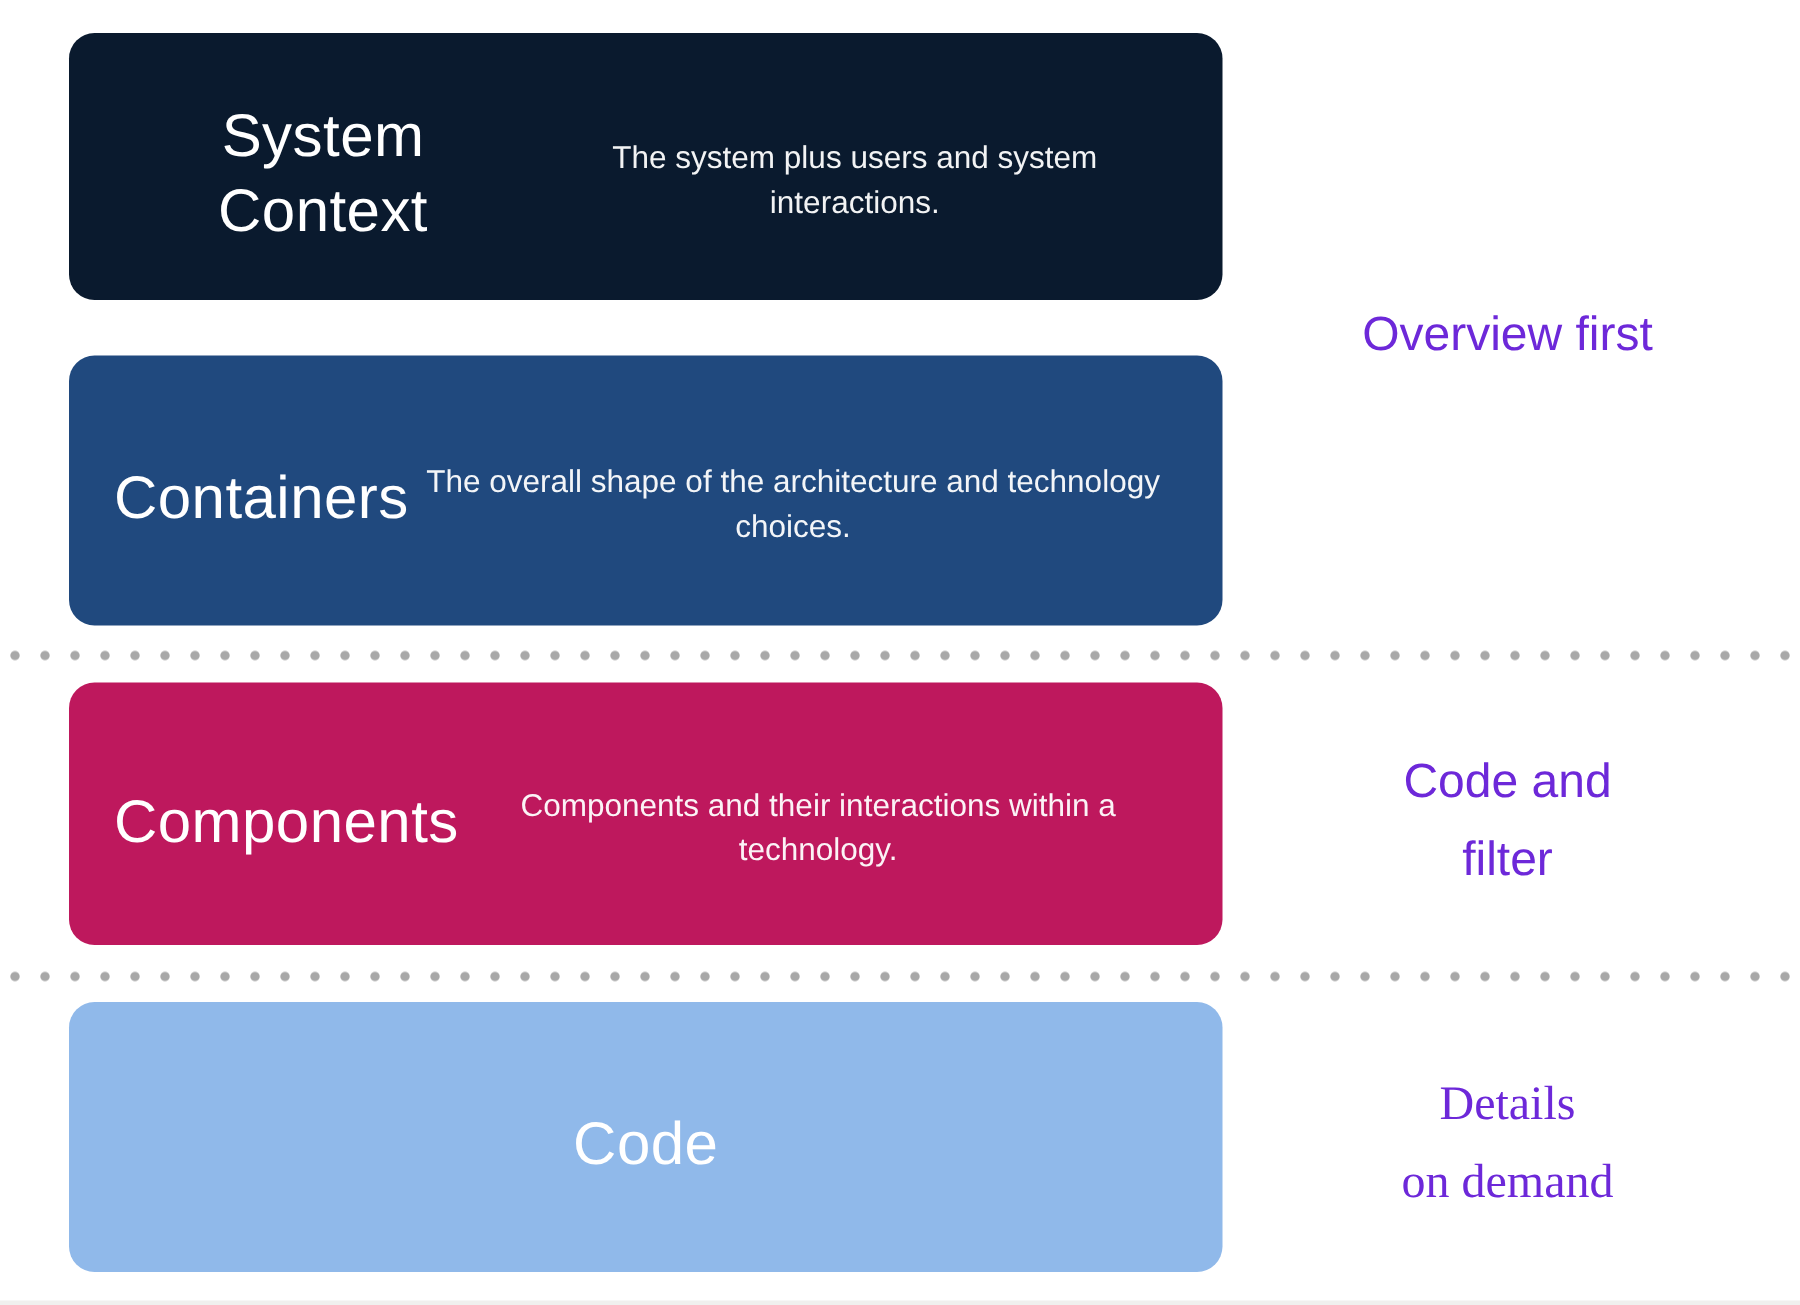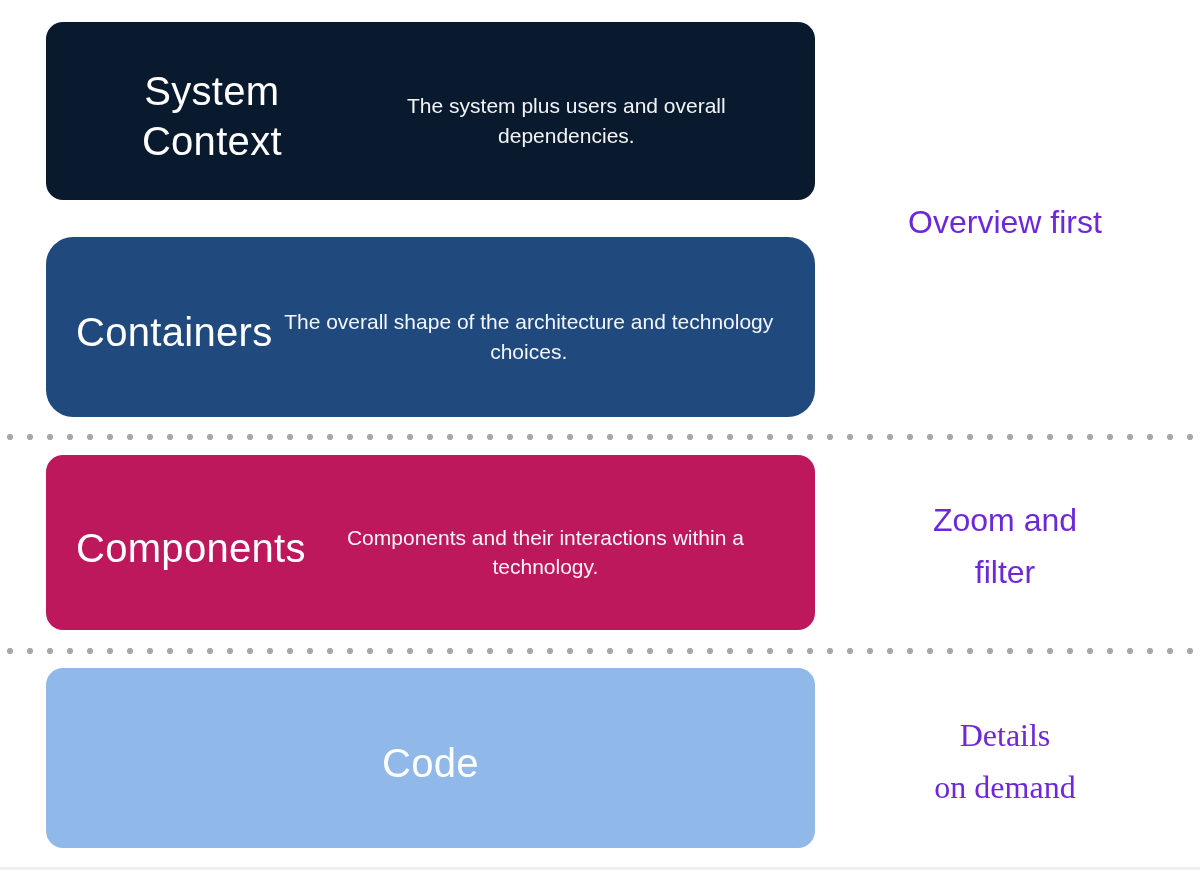--- a/index.html
+++ b/index.html
@@ -87,44 +87,44 @@
     background: #f0f0ee;
   }
 </style>
 </head>
 <body>
 
 <div class="canvas">
 
   <div class="level-box level-box-1" style="background: rgb(10, 26, 46);">
     <div class="level-title">System Context</div>
-    <div class="level-subtitle">The system plus users and overall dependencies.</div>
+    <div class="level-subtitle">The system plus users and system interactions.</div>
   </div>
 
-  <div class="level-box level-box-2" style="background: rgb(32, 73, 126); border-radius: 27px;">
+  <div class="level-box level-box-2" style="background: rgb(32, 73, 126);">
     <div class="level-title">Containers</div>
     <div class="level-subtitle">The overall shape of the architecture and technology choices.</div>
   </div>
 
   <div class="dotted-divider dotted-divider-1"></div>
 
   <div class="level-box level-box-3" style="background: #be185d;">
     <div class="level-title">Components</div>
     <div class="level-subtitle">Components and their interactions within a technology.</div>
   </div>
 
   <div class="dotted-divider dotted-divider-2"></div>
 
   <div class="level-box level-box-4" style="background: rgb(144, 185, 234);">
     <div class="level-title">Code</div>
   </div>
 
   <div class="side-label side-label-1">Overview first</div>
 
-  <div class="side-label side-label-2">Zoom and
+  <div class="side-label side-label-2">Code and
 filter</div>
 
   <div class="side-label side-label-3">Details
 on demand</div>
 
   <div class="bottom-edge"></div>
 
 </div>
 
 </body></html>

